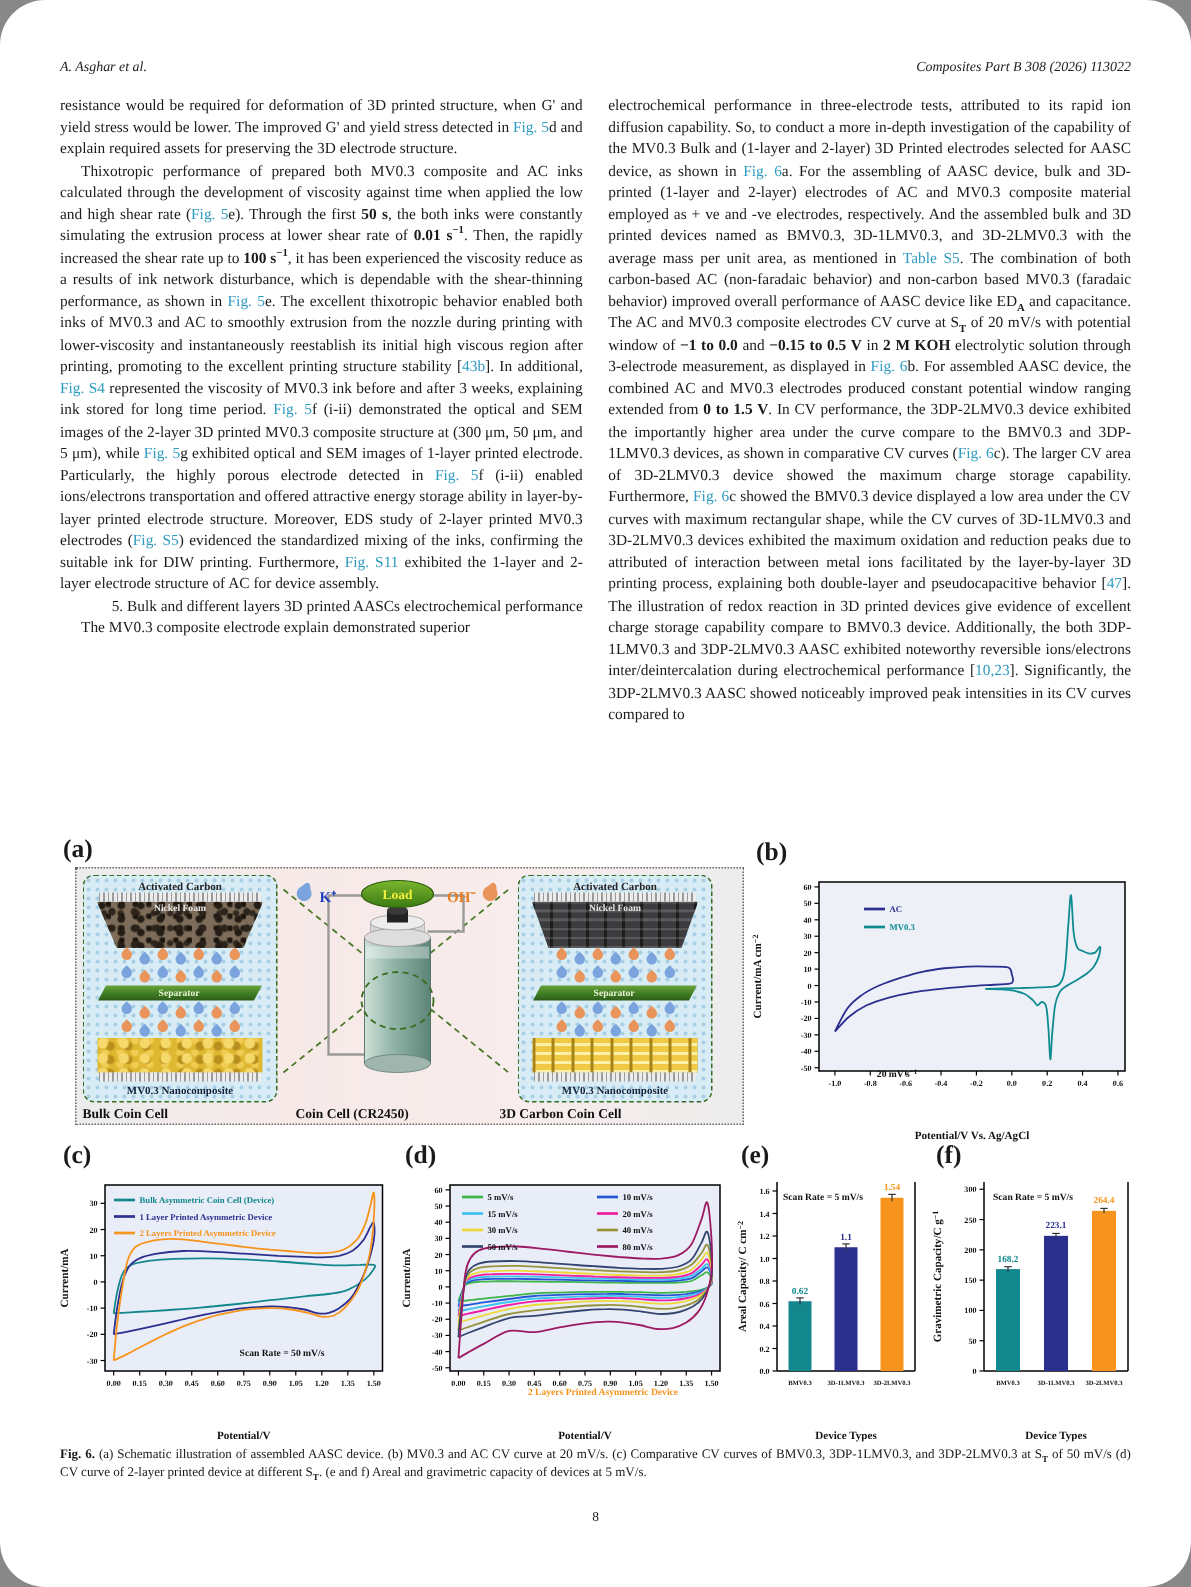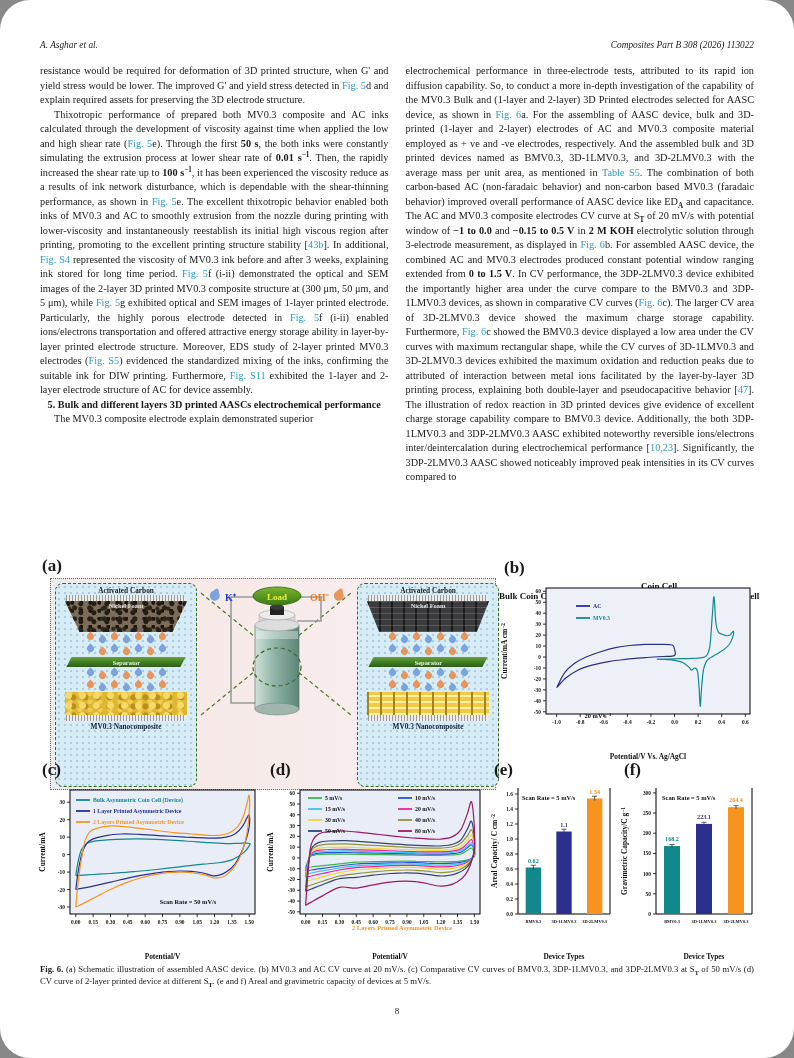--- a/index.html
+++ b/index.html
@@ -4,40 +4,40 @@
 <style>
   html,body{margin:0;padding:0;background:#888;}
   .page{position:relative;width:794px;height:1058px;background:#fff;margin:0 auto;
         font-family:"Liberation Serif",serif;color:#1a1a1a;overflow:hidden;border-radius:30px;}
   .hdr{position:absolute;top:40px;left:40px;right:40px;display:flex;justify-content:space-between;
        font-style:italic;font-size:9.3px;color:#222;}
   .cols{position:absolute;top:64px;left:40px;right:40px;display:flex;gap:17px;height:498px;overflow:hidden;}
   .col{width:349px;font-size:10.25px;line-height:1.415;text-align:justify;}
   .col p{margin:0;}
   .ind{text-indent:14px;font-family:Liberation Serif, serif;}
-  .sechead{font-weight:bold;margin:10px 0 9px 0;text-align:center;}
+  .sechead{font-weight:normal;margin:10px 0 9px 0;text-align:right;}
   .lnk{color:#2e9bc1;}
   .bld{font-weight:bold;}
   sup,sub{font-size:70%;line-height:0;}
   
   .figure{position:absolute;top:560px;left:36px;width:724px;}
   .frow1{display:flex;height:202px;}
   .frow2{display:flex;height:202px;}
   .plabel{font-weight:bold;font-size:17px;}
   .panel-a{position:relative;width:462px;}
   .panel-b{position:relative;width:260px;}
   .panel-b .plabel{position:absolute;top:-4px;left:2px;}
   .pc{position:relative;}
   .pc .plabel{position:absolute;top:-2px;left:6px;z-index:2;}
   .chart{position:absolute;top:0;left:0;}
   svg text{font-family:"Liberation Serif",serif;}
   
-  .schem{position:absolute;top:18px;left:14px;width:446px;height:212px;box-sizing:border-box;
+  .schem{position:absolute;top:18px;left:14px;width:446px;height:172px;box-sizing:border-box;
          border:1px dotted #666;background:linear-gradient(90deg,#ececec 0%,#f6e9e8 32%,#f8ecec 68%,#ececec 100%);
-         display:flex;flex-direction:row;padding:4px 20px 2px 4px;}
+         display:flex;flex-direction:column;padding:4px 20px 2px 4px;}
   .schem-main{display:flex;flex:1;gap:2px;}
   .cellbox{position:relative;width:142px;box-sizing:border-box;border:1.6px dashed #3a6b1f;border-radius:8px;
            background-color:#d7ecf5;
            background-image:radial-gradient(circle,rgba(80,150,195,.35) 1px,transparent 1.6px);
            background-size:6px 6px;padding:3px 5px;display:flex;flex-direction:column;align-items:center;}
   .cb-ac{font-size:7.3px;font-weight:bold;color:#222;line-height:1.1;}
   .stripebar{width:92%;height:6px;background:repeating-linear-gradient(90deg,#9a9a9a 0 1px,#ececec 1px 3px);}
   .elec-top{position:relative;width:94%;height:31px;color:#e5e5e5;}
   .elec-top .foamlbl{position:absolute;top:1px;left:0;right:0;text-align:center;font-size:6.4px;font-weight:bold;z-index:2;}
   .tex-bulk{clip-path:polygon(0 0,100% 0,88% 100%,12% 100%);

